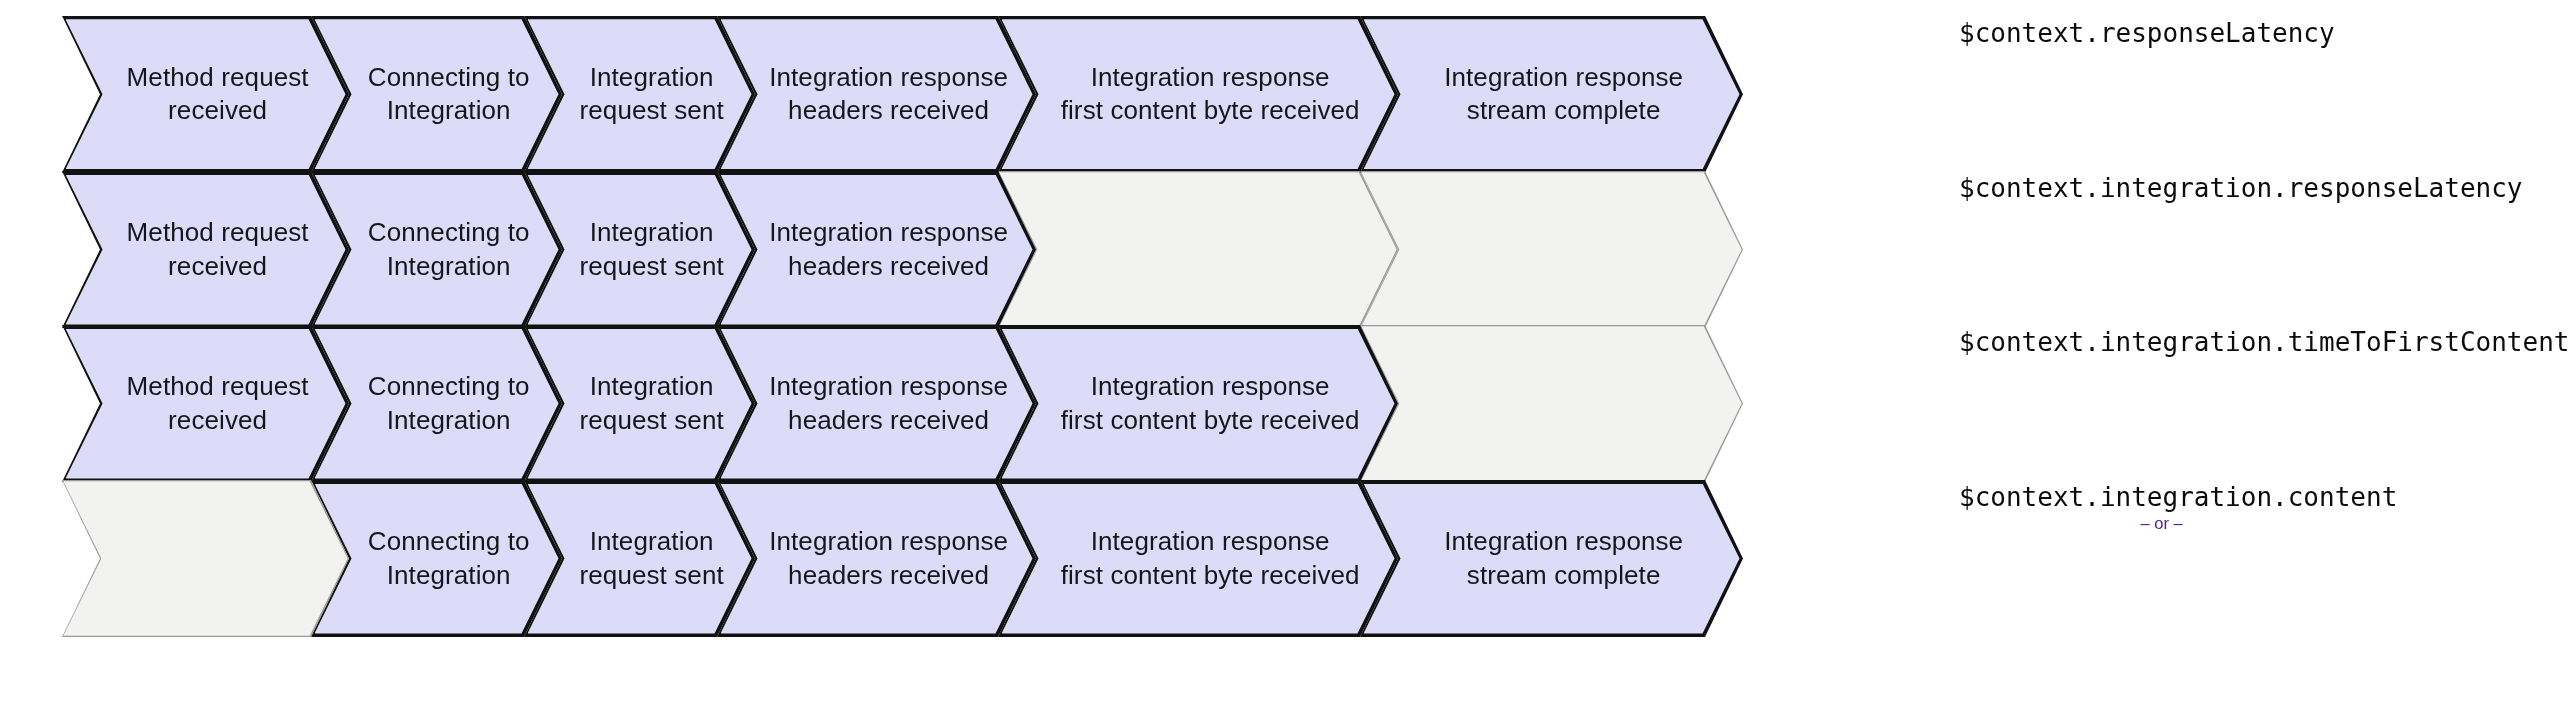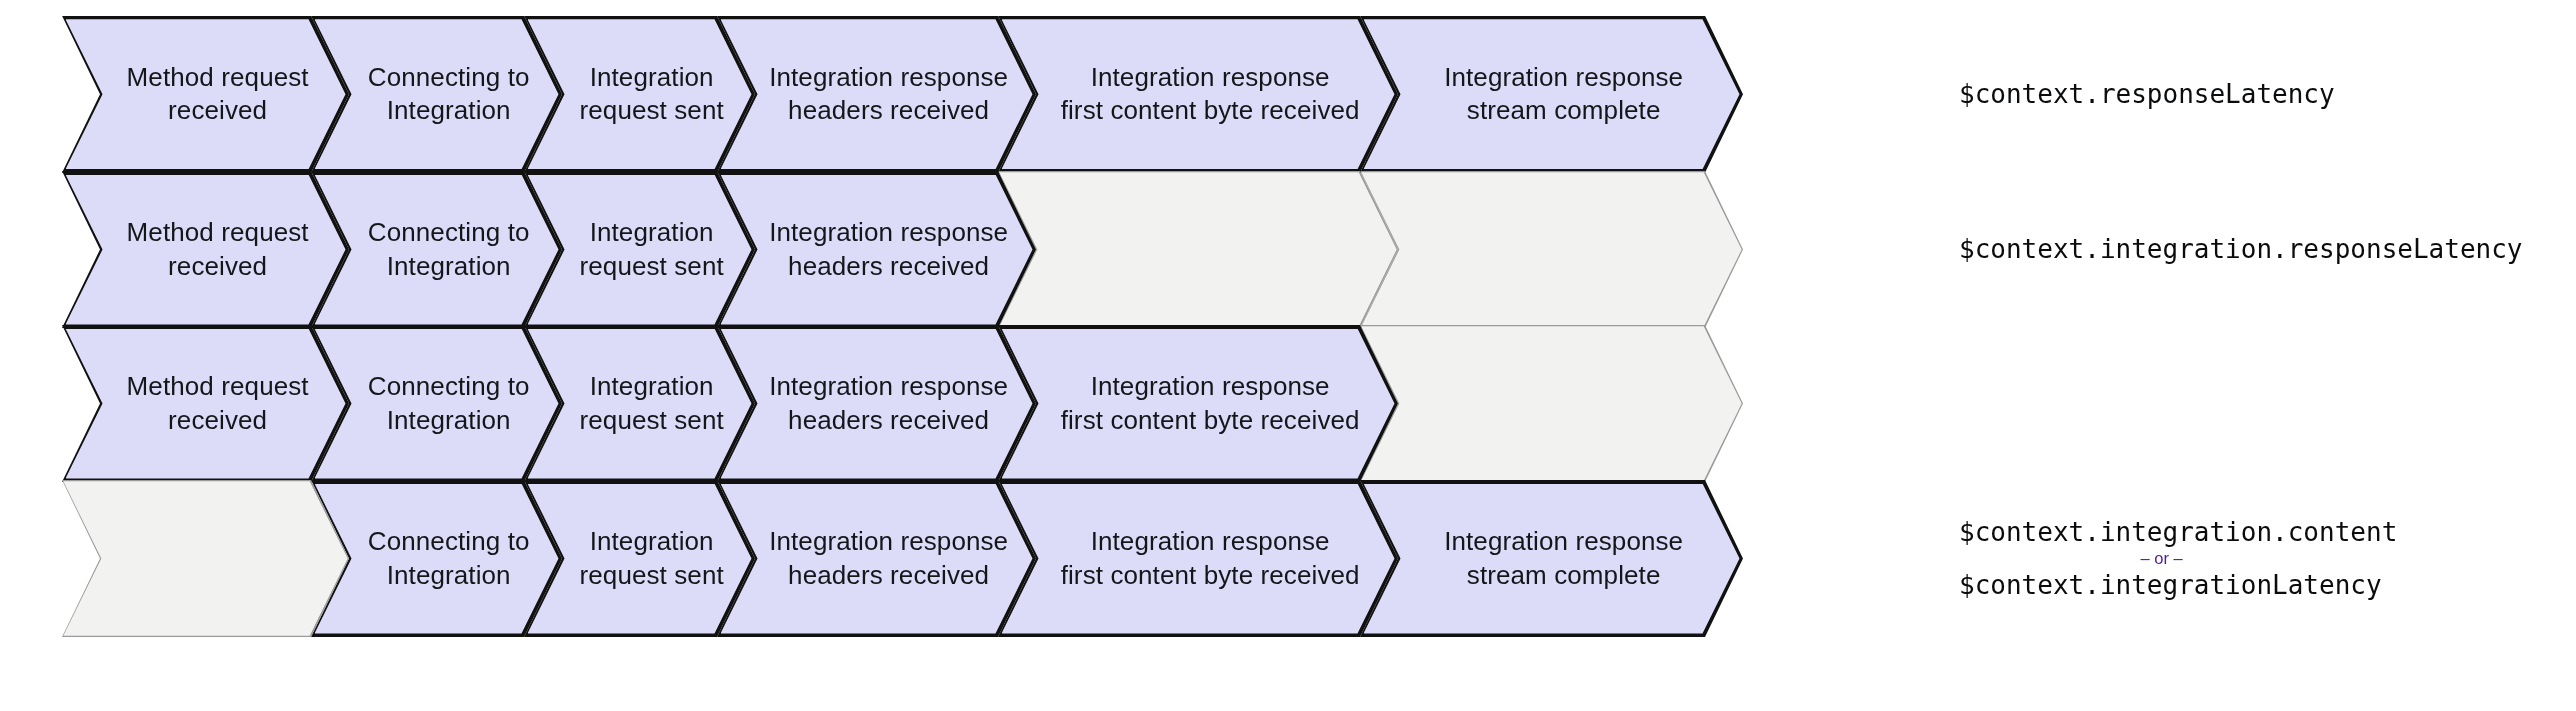--- a/index.html
+++ b/index.html
@@ -80,21 +80,21 @@
   .chev.inactive .chev-label { color: transparent; }
 
   
   .code-label {
     position: absolute;
     left: 1916px;
     top: 0;
     height: 157px;
     display: flex;
     flex-direction: column;
-    justify-content: center;
+    justify-content: flex-start;
     font-family: "DejaVu Sans Mono", "Liberation Mono", monospace;
     font-size: 26px;
     color: #0b0c0e;
     letter-spacing: 0px;
     white-space: nowrap;
   }
   .code-line { line-height: 1.32; }
   .code-or {
     font-family: "Liberation Sans", sans-serif;
     font-size: 16.5px;
@@ -206,20 +206,23 @@
         <div class="chev active" style="width: 400px; z-index: 16;">
           <div class="chev-inner"></div>
           <div class="chev-label">Integration response
 first content byte received</div>
         </div>
         <div class="chev inactive" style="width: 383px; z-index: 15;">
           <div class="chev-inner"></div>
           <div class="chev-label"></div>
         </div>
       </div>
+      <div class="code-label">
+        <div class="code-line">$context.integration.timeToFirstContent</div>
+      </div>
     </div>
     <div class="row row-4">
       <div class="chevron-strip">
         <div class="chev inactive" style="width: 287px; z-index: 20;">
           <div class="chev-inner"></div>
           <div class="chev-label"></div>
         </div>
         <div class="chev active" style="width: 251px; z-index: 19;">
           <div class="chev-inner"></div>
           <div class="chev-label">Connecting to
@@ -242,17 +245,16 @@
         </div>
         <div class="chev active" style="width: 383px; z-index: 15;">
           <div class="chev-inner"></div>
           <div class="chev-label">Integration response
 stream complete</div>
         </div>
       </div>
       <div class="code-label">
         <div class="code-line">$context.integration.content</div>
         <div class="code-or">– or –</div>
-        <div class="code-line">$context.integrationLatency</div>
       </div>
     </div>
   </div>
 
 
 </body></html>

